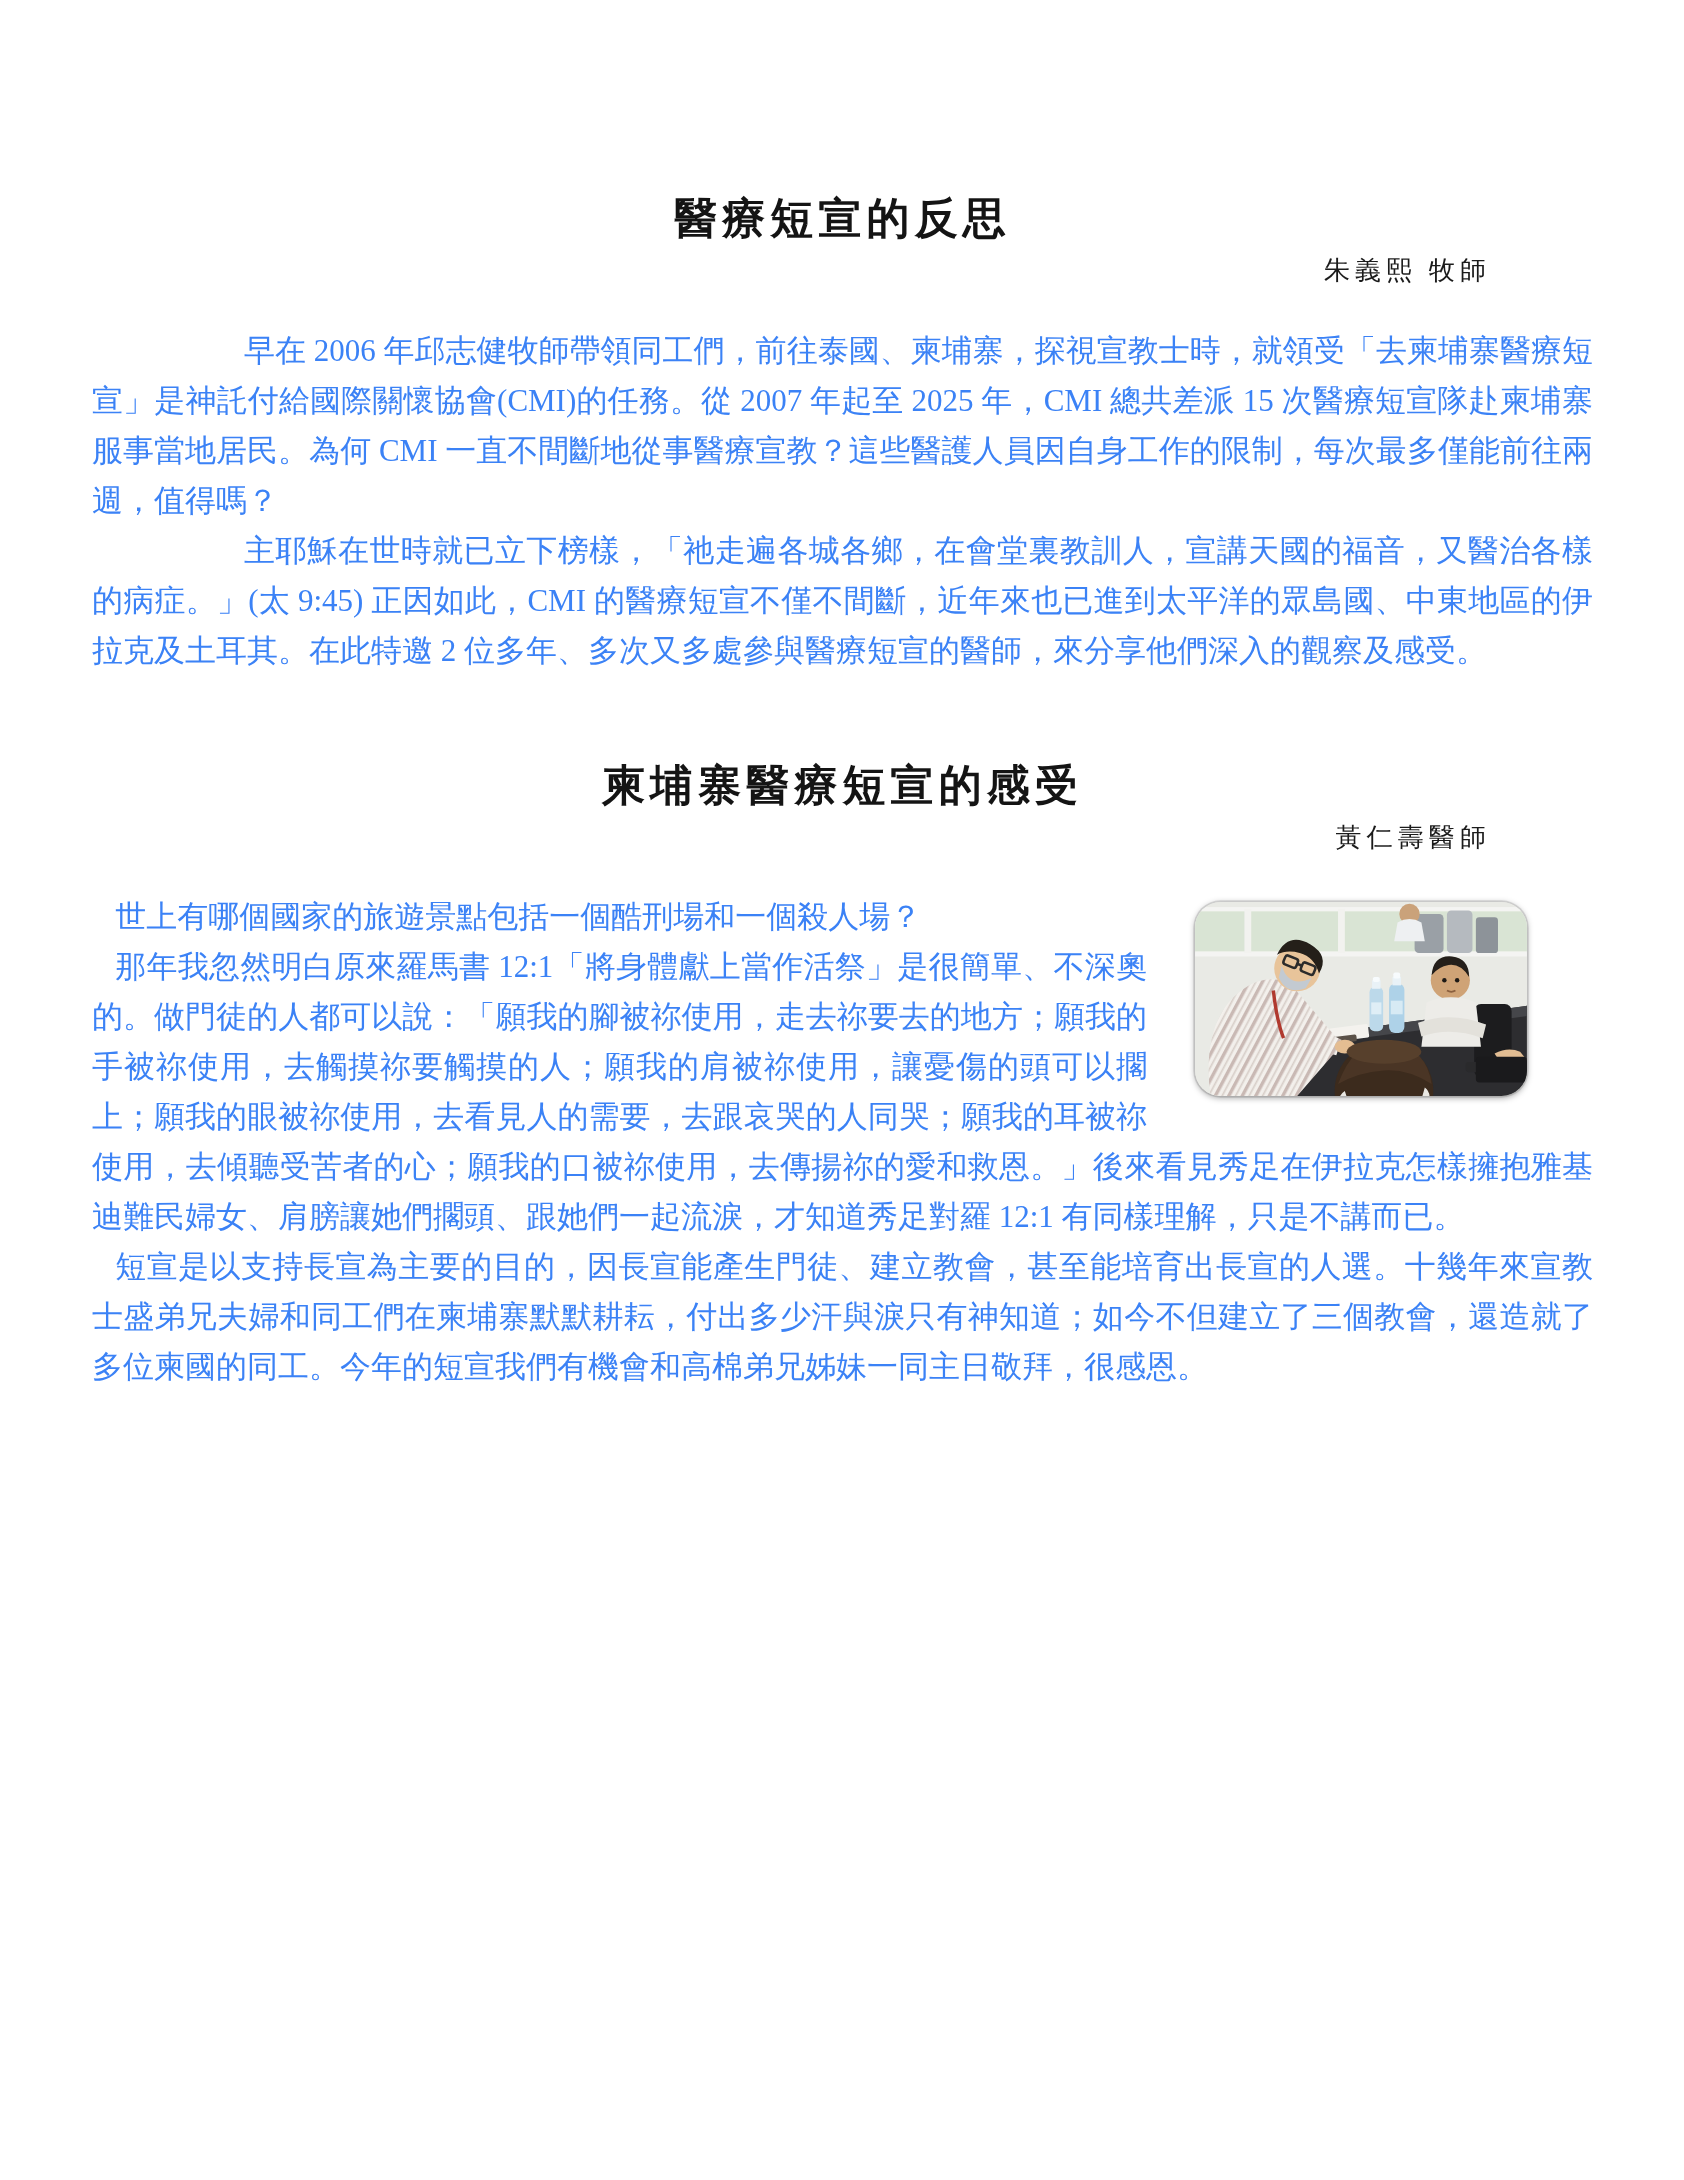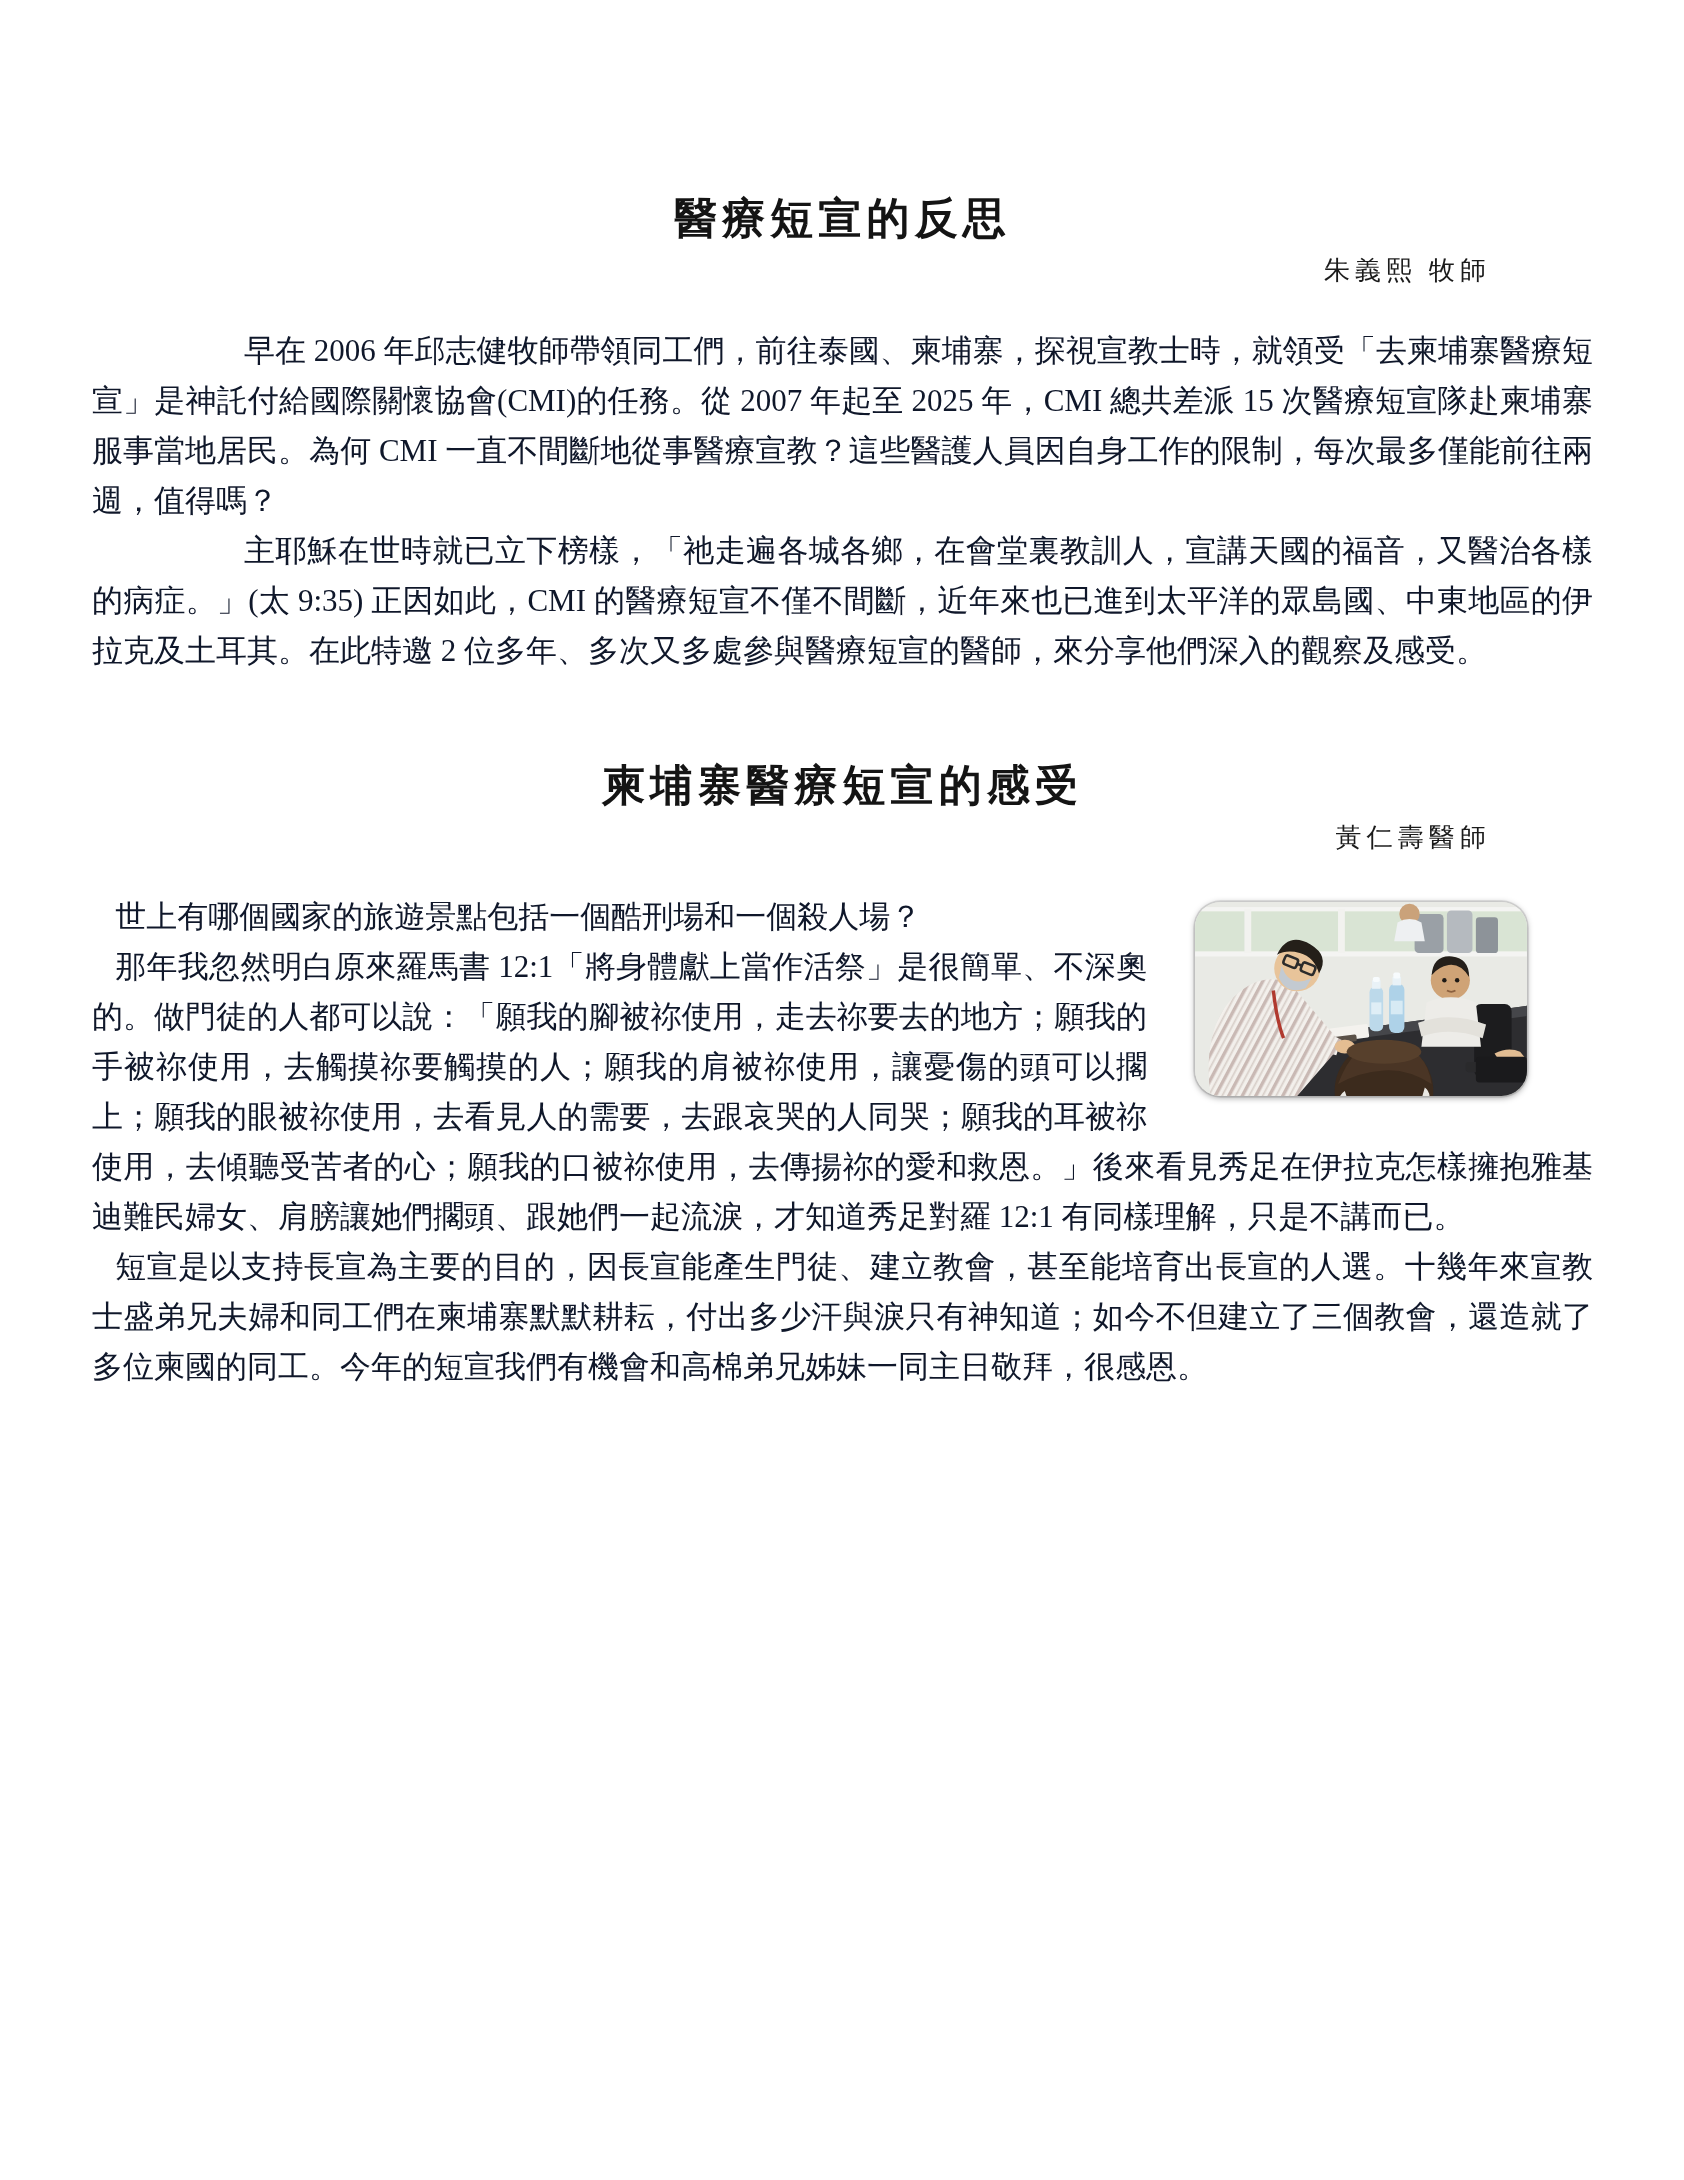--- a/index.html
+++ b/index.html
@@ -36,21 +36,21 @@
     font-size: 26px;
     letter-spacing: 5.1px;
     line-height: 1.2;
     color: #1b1b1b;
   }
   .article-body {
     margin-top: 39px;
     font-size: 31px;
     line-height: 50px;
     text-align: justify;
-    color: #0f172a;
+    color: #3b82f6;
   }
   .article-body.first p {
     margin: 0;
     text-indent: 4.9em;
   }
   .article-body.second {
   }
   .article-body.second p {
     margin: 0;
     text-indent: 0.75em;
@@ -71,21 +71,21 @@
 <body>
 
 <div class="page">
 
   <h1 class="article-title">醫療短宣的反思</h1>
 
   <div class="byline">朱義熙 牧師</div>
 
   <div class="article-body first">
     <p>早在 2006 年邱志健牧師帶領同工們，前往泰國、柬埔寨，探視宣教士時，就領受「去柬埔寨醫療短宣」是神託付給國際關懷協會(CMI)的任務。從 2007 年起至 2025 年，CMI 總共差派 15 次醫療短宣隊赴柬埔寨服事當地居民。為何 CMI 一直不間斷地從事醫療宣教？這些醫護人員因自身工作的限制，每次最多僅能前往兩週，值得嗎？</p>
-    <p>主耶穌在世時就已立下榜樣，「祂走遍各城各鄉，在會堂裏教訓人，宣講天國的福音，又醫治各樣的病症。」(太 9:35) 正因如此，CMI 的醫療短宣不僅不間斷，近年來也已進到太平洋的眾島國、中東地區的伊拉克及土耳其。在此特邀 2 位多年、多次又多處參與醫療短宣的醫師，來分享他們深入的觀察及感受。</p>
+    <p>主耶穌在世時就已立下榜樣，「祂走遍各城各鄉，在會堂裏教訓人，宣講天國的福音，又醫治各樣的病症。」(太 9:45) 正因如此，CMI 的醫療短宣不僅不間斷，近年來也已進到太平洋的眾島國、中東地區的伊拉克及土耳其。在此特邀 2 位多年、多次又多處參與醫療短宣的醫師，來分享他們深入的觀察及感受。</p>
   </div>
 
   <h1 class="article-title second">柬埔寨醫療短宣的感受</h1>
 
   <div class="byline">黃仁壽醫師</div>
 
   <div class="article-body second">
 
     <div class="photo-frame">
       <svg width="332" height="194" viewBox="0 0 390 228" xmlns="http://www.w3.org/2000/svg">

